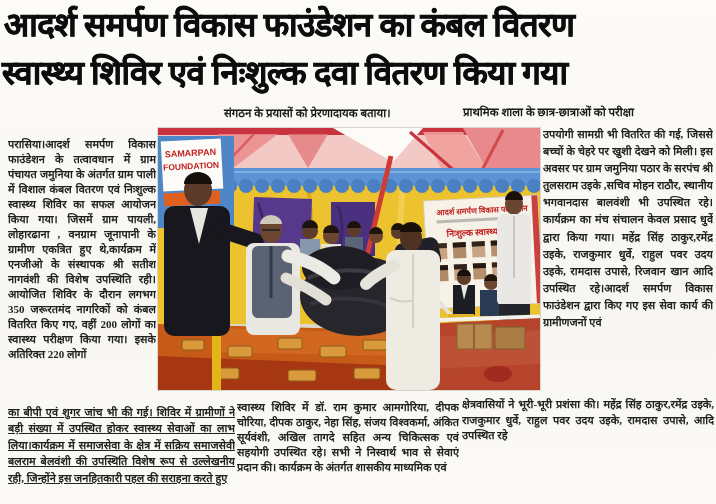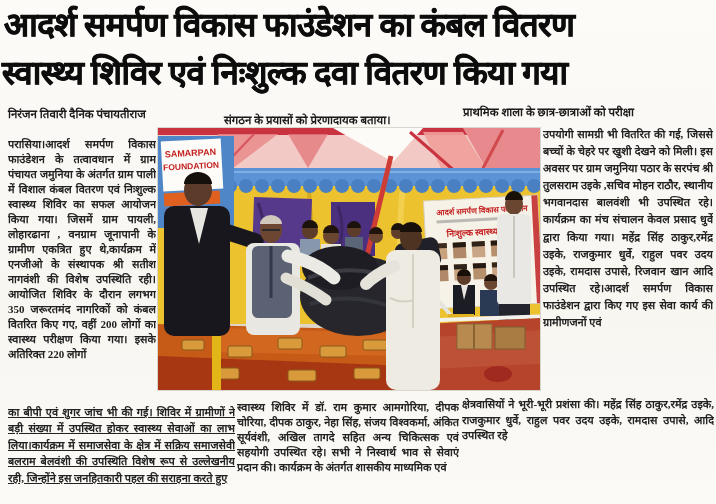--- a/index.html
+++ b/index.html
@@ -40,22 +40,21 @@
   .photo svg{display:block;width:382px;height:262px;}
 </style>
 </head>
 <body>
 
 <div class="page">
 
   <div class="headline" style="left:2px;top:50px;">स्वास्थ्य शिविर एवं निःशुल्क दवा वितरण किया गया</div>
   <div class="headline" style="left:4px;top:2px;">आदर्श समर्पण विकास फाउंडेशन का  कंबल वितरण</div>
 
-  <div class="small-head" style="left:8px;top:106px;">निरंजन तिवारी दैनिक पंचायतीराज</div>
-  <div class="small-head" style="left:224px;top:112px;">संगठन के प्रयासों को प्रेरणादायक बताया।</div>
+  <div class="small-head" style="left:224px;top:105px;">संगठन के प्रयासों को प्रेरणादायक बताया।</div>
   <div class="small-head" style="left:463px;top:104px;text-align:right;">प्राथमिक शाला के छात्र-छात्राओं को परीक्षा</div>
 
   <div class="txt" style="left:8px;top:137px;width:148px;height:266px;overflow:hidden;">परासिया।आदर्श समर्पण विकास फाउंडेशन के तत्वावधान में ग्राम पंचायत जमुनिया के अंतर्गत ग्राम पाली में विशाल कंबल वितरण एवं निःशुल्क स्वास्थ्य शिविर का सफल आयोजन किया गया। जिसमें ग्राम पायली, लोहारढाना , वनग्राम जूनापानी के ग्रामीण एकत्रित हुए थे,कार्यक्रम में एनजीओ के संस्थापक श्री सतीश नागवंशी की विशेष उपस्थिति रही। आयोजित शिविर के दौरान लगभग 350 जरूरतमंद नागरिकों को कंबल वितरित किए गए, वहीं 200 लोगों का स्वास्थ्य परीक्षण किया गया। इसके अतिरिक्त 220 लोगों</div>
   <div class="txt" style="left:8px;top:404px;width:227px;height:98px;line-height:16.4px;overflow:hidden;text-decoration:underline;">का बीपी एवं शुगर जांच भी की गई। शिविर में ग्रामीणों ने बड़ी संख्या में उपस्थित होकर स्वास्थ्य सेवाओं का लाभ लिया।कार्यक्रम में समाजसेवा के क्षेत्र में सक्रिय समाजसेवी बलराम बेलवंशी की उपस्थिति विशेष रूप से उल्लेखनीय रही, जिन्होंने इस जनहितकारी पहल की सराहना करते हुए</div>
 
   <div class="txt" style="left:543px;top:126px;width:170px;height:270px;line-height:17.1px;overflow:hidden;">उपयोगी सामग्री भी वितरित की गई, जिससे बच्चों के चेहरे पर खुशी देखने को मिली। इस अवसर पर ग्राम जमुनिया पठार के सरपंच श्री तुलसराम उइके ,सचिव मोहन राठौर, स्थानीय भगवानदास बालवंशी भी उपस्थित रहे। कार्यक्रम का मंच संचालन केवल प्रसाद धुर्वे द्वारा किया गया। महेंद्र सिंह ठाकुर,रमेंद्र उइके, राजकुमार धुर्वे,  राहुल पवर उदय  उइके, रामदास उपासे, रिजवान खान आदि उपस्थित रहे।आदर्श समर्पण विकास फाउंडेशन द्वारा किए गए इस सेवा कार्य की ग्रामीणजनों एवं</div>
   <div class="txt" style="left:462px;top:397px;width:252px;height:80px;line-height:15.6px;overflow:hidden;">क्षेत्रवासियों ने भूरी-भूरी प्रशंसा की। महेंद्र सिंह ठाकुर,रमेंद्र उइके, राजकुमार धुर्वे, राहुल पवर उदय  उइके, रामदास उपासे, आदि उपस्थित रहे</div>
 
   <div class="txt" style="left:237px;top:400px;width:222px;height:103px;line-height:15px;overflow:hidden;">स्वास्थ्य शिविर में डॉ. राम कुमार आमगोरिया, दीपक चोरिया, दीपक ठाकुर, नेहा सिंह, संजय विश्वकर्मा, अंकित सूर्यवंशी, अखिल तागदे सहित अन्य चिकित्सक एवं सहयोगी उपस्थित रहे। सभी ने निस्वार्थ भाव से सेवाएं प्रदान की। कार्यक्रम के अंतर्गत शासकीय माध्यमिक एवं</div>
 

